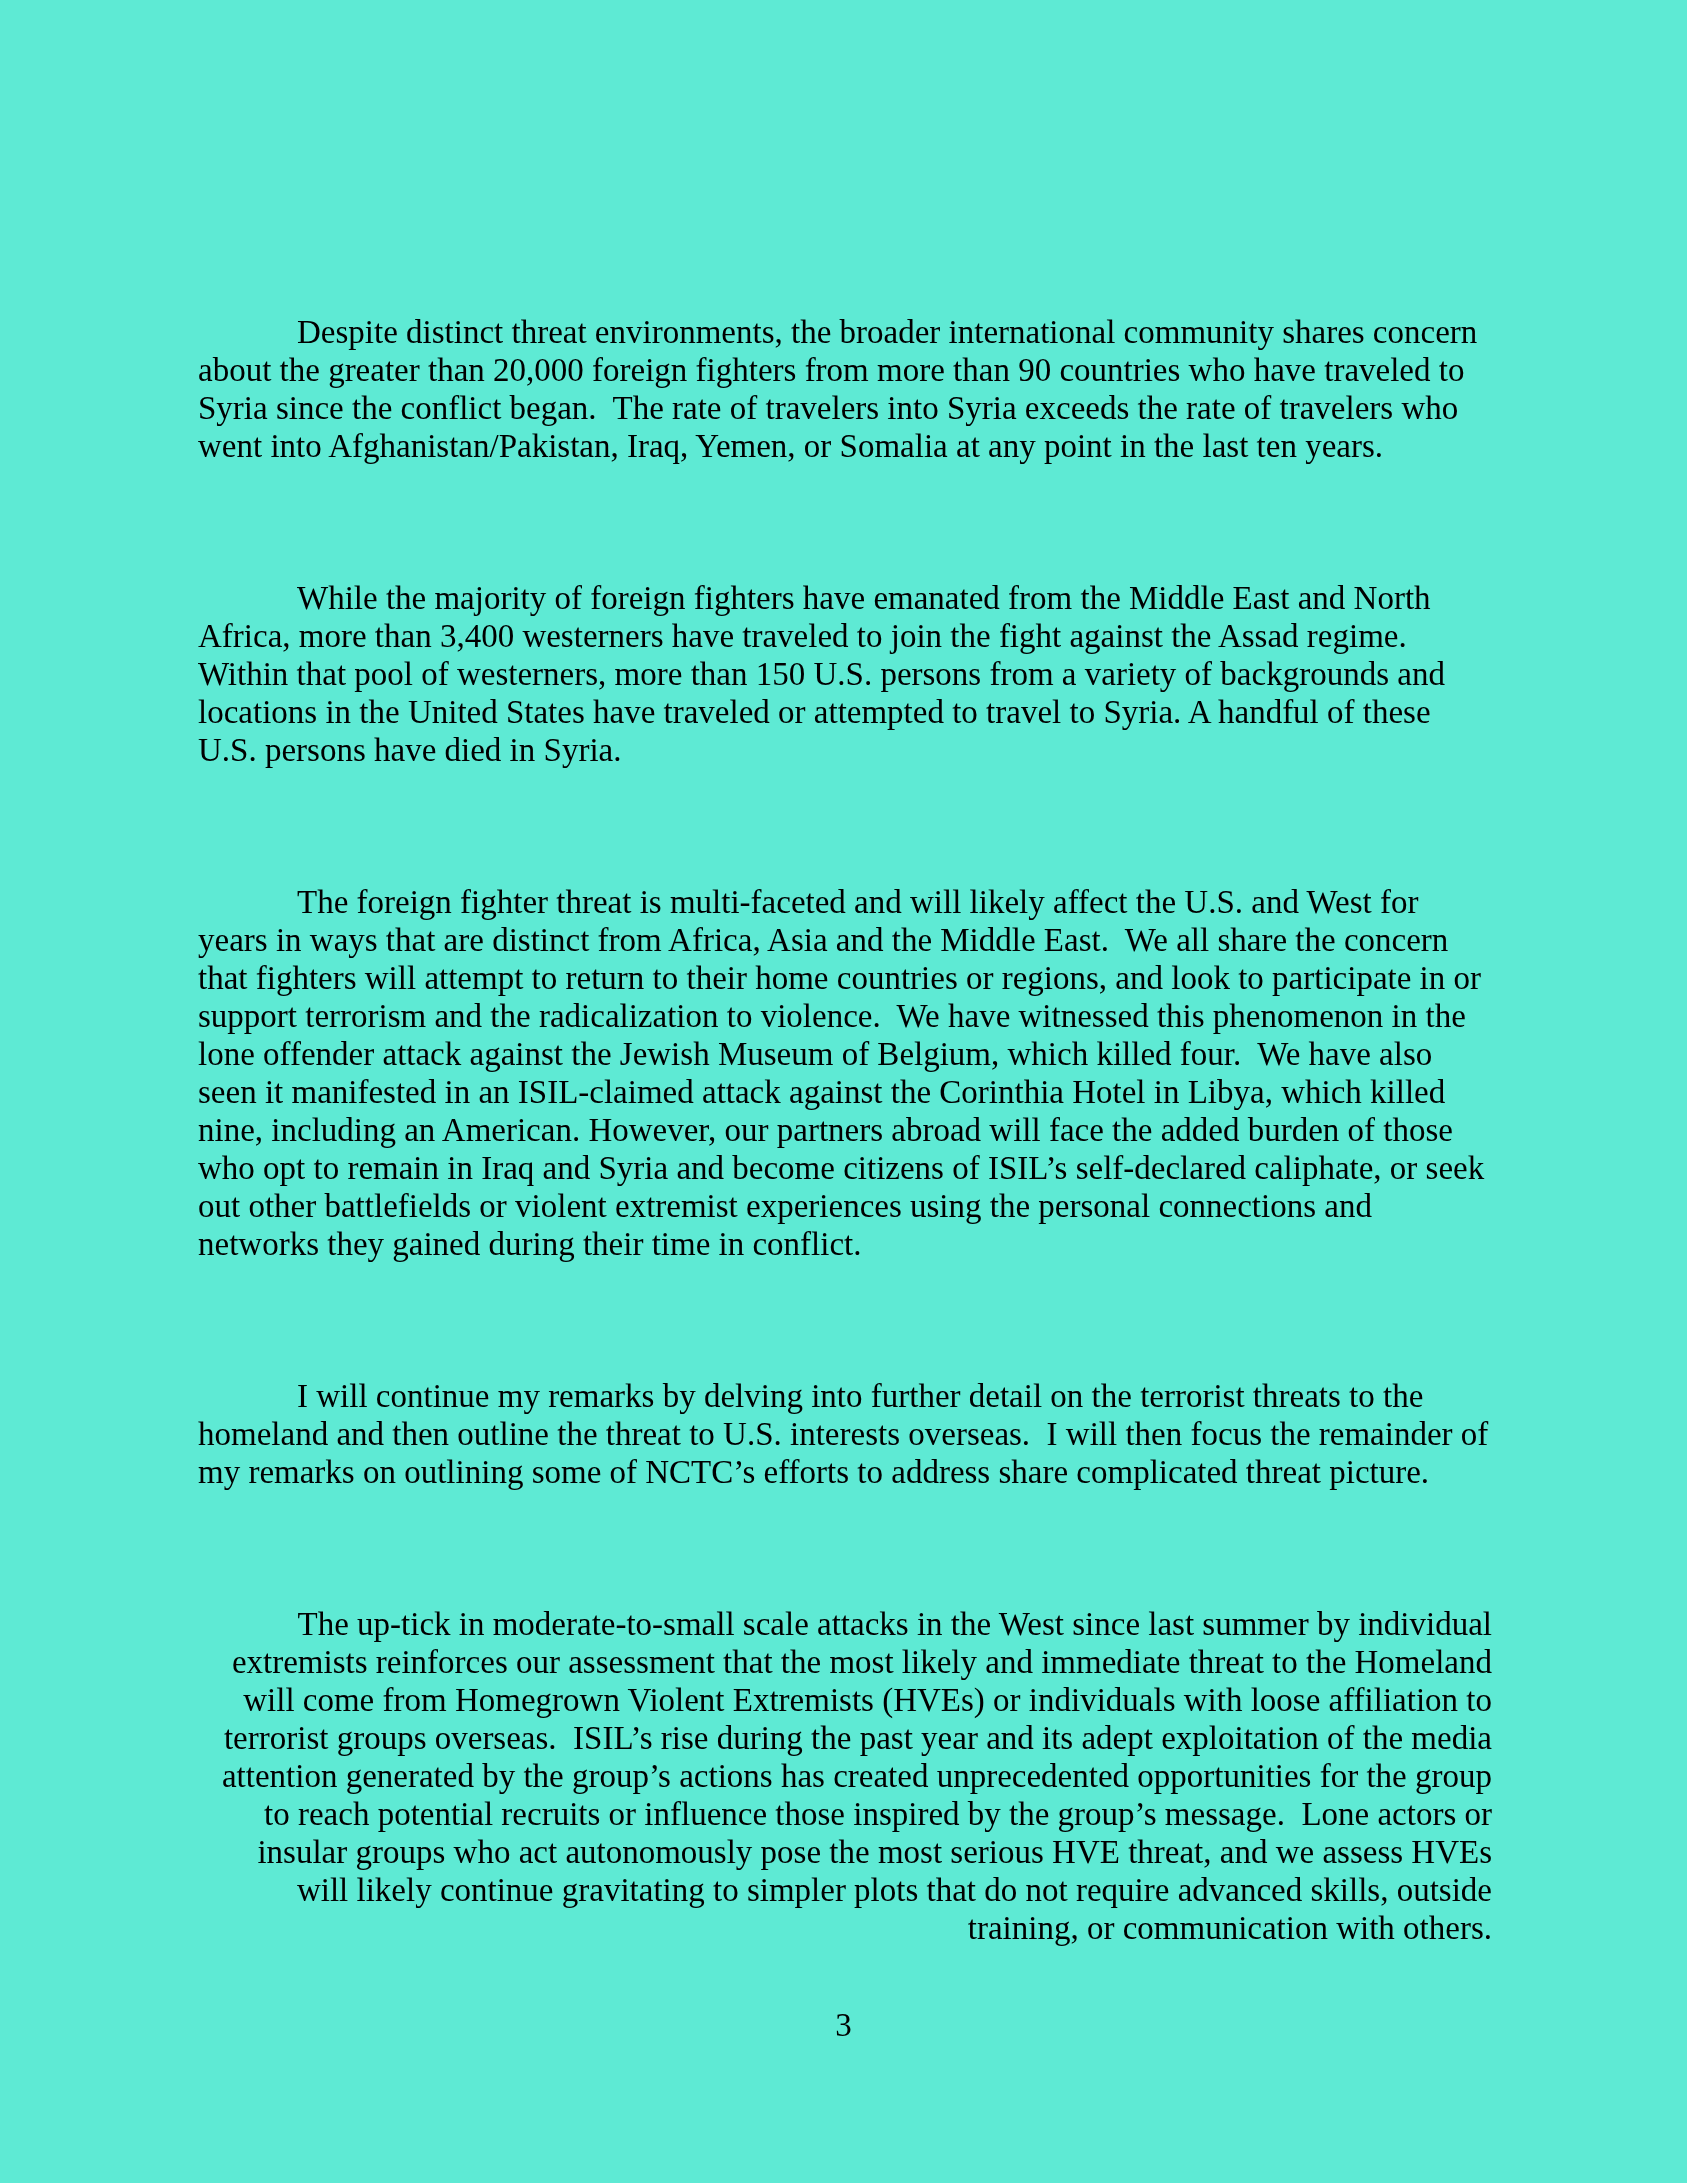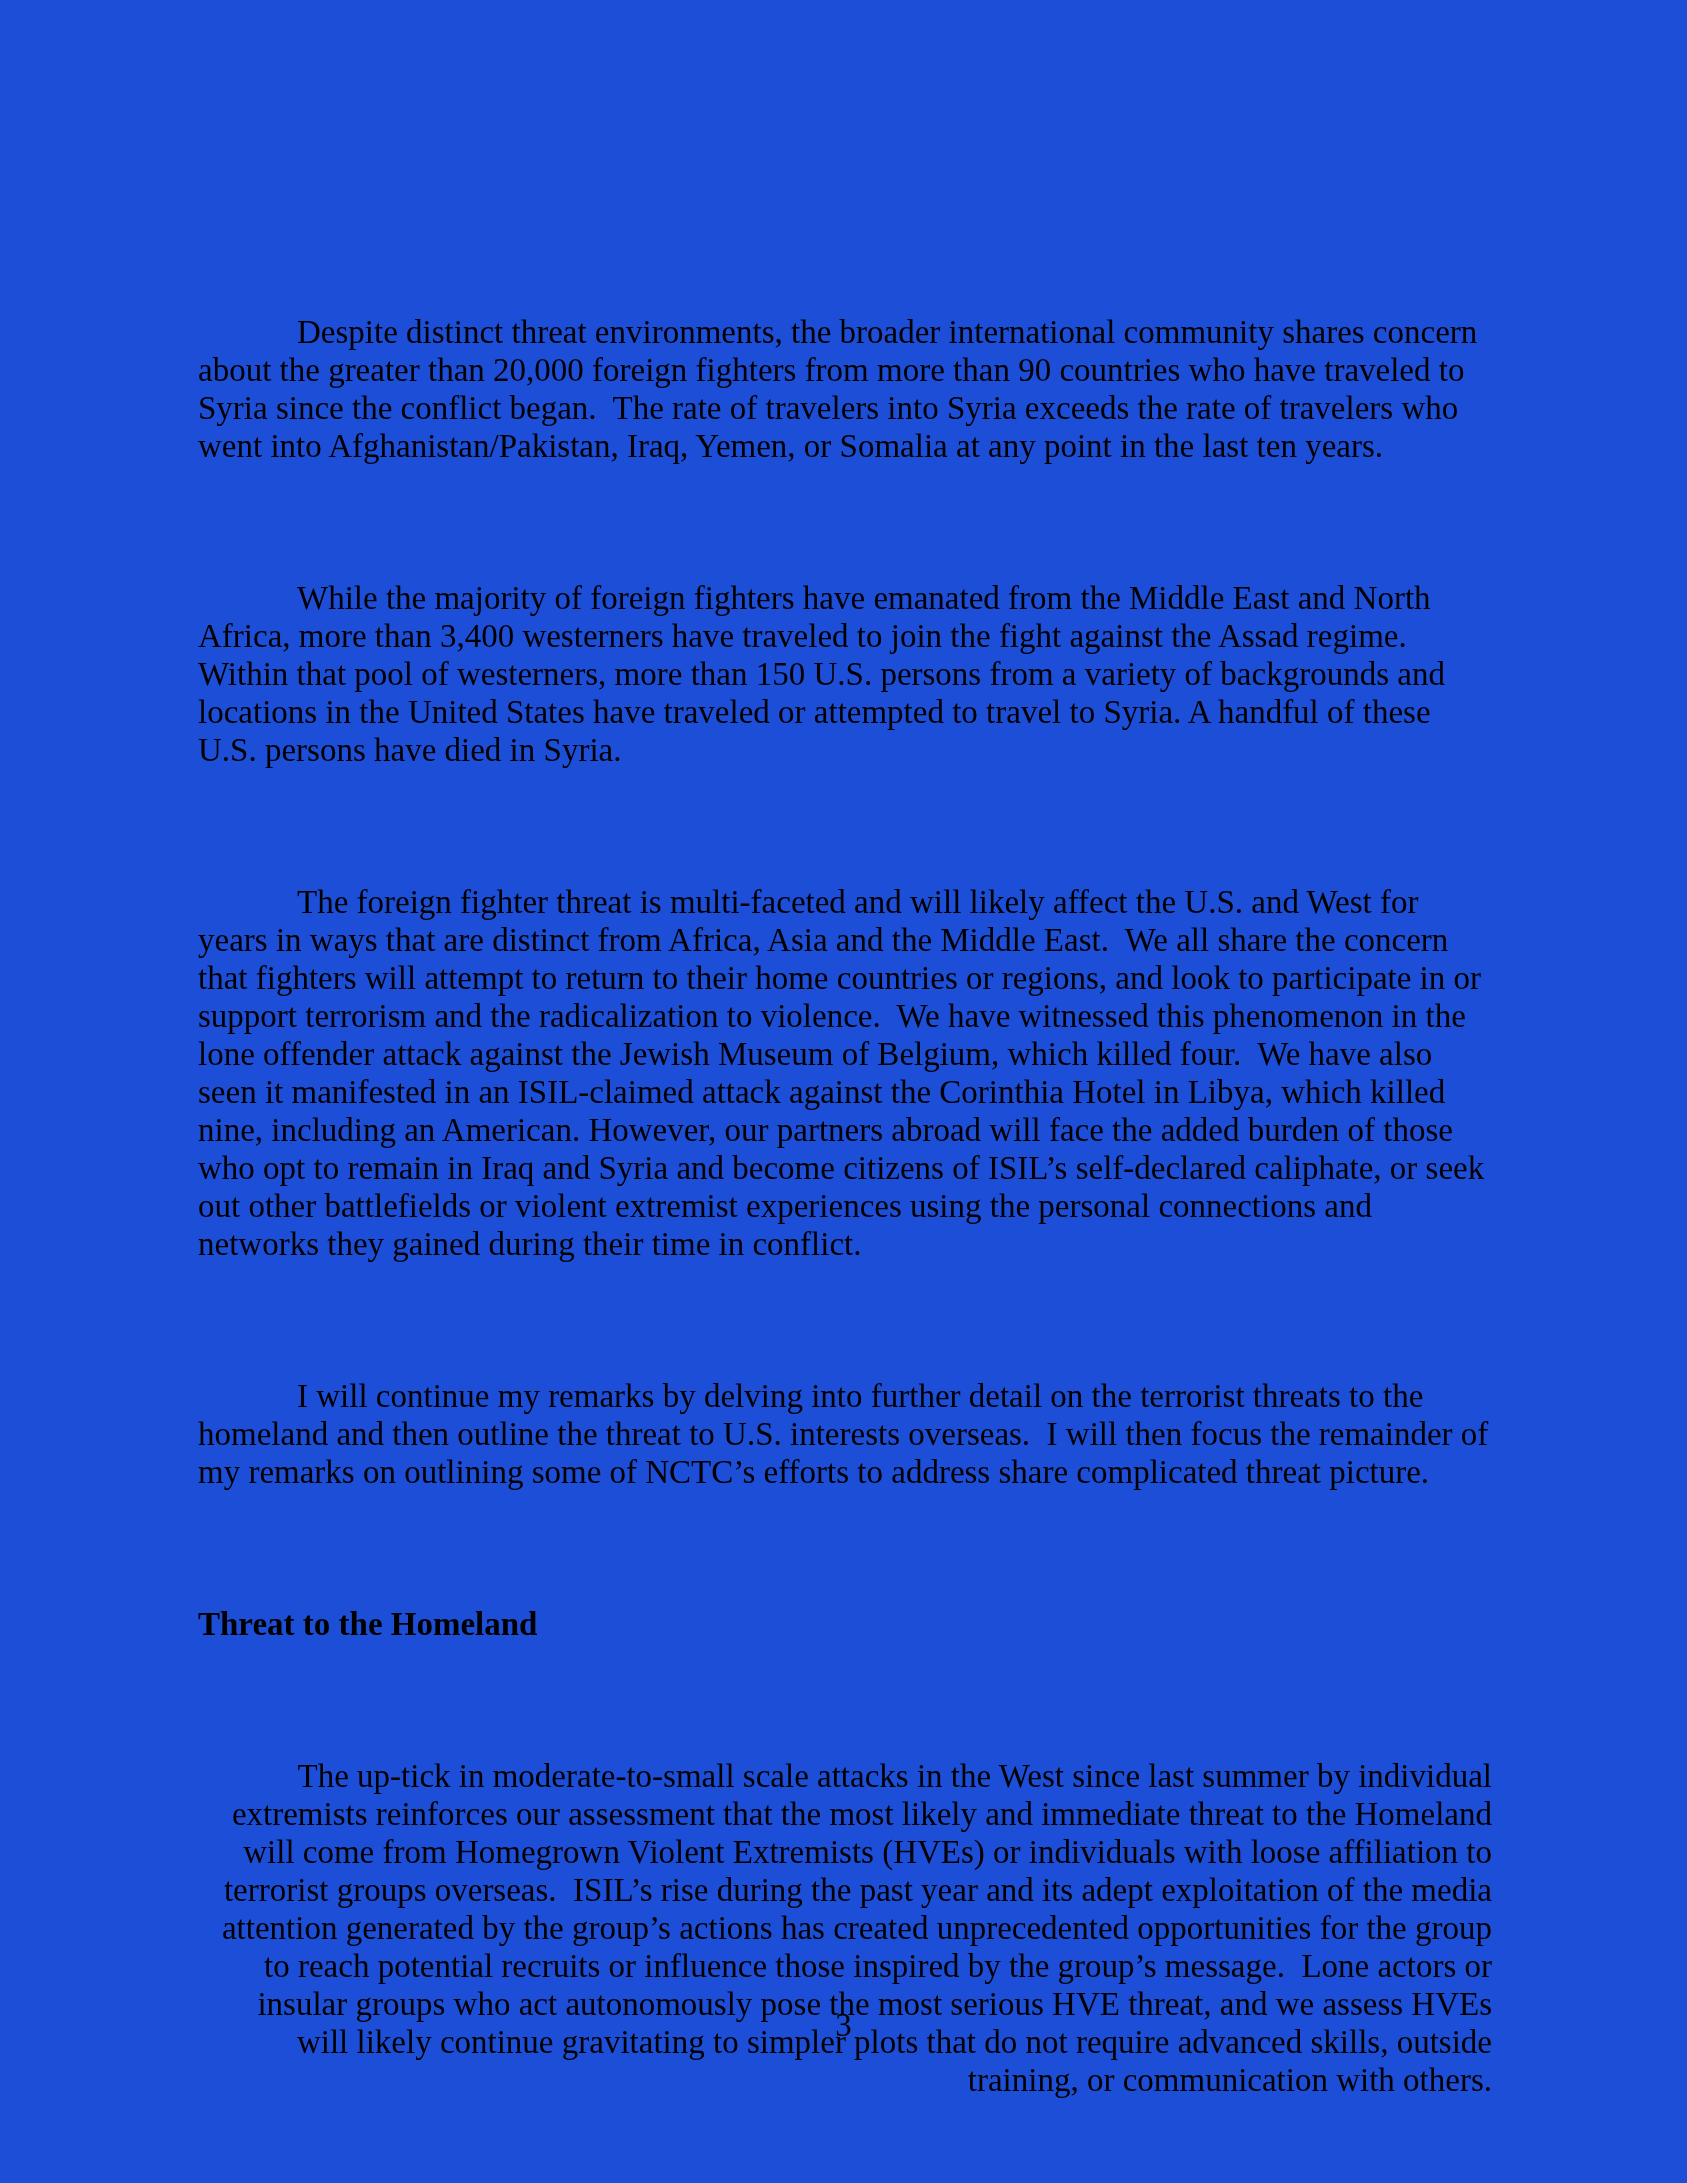--- a/index.html
+++ b/index.html
@@ -4,21 +4,21 @@
 <style>
   html, body {
     margin: 0;
     padding: 0;
     background: #808080;
   }
   .page {
     position: relative;
     width: 1687px;
     height: 2183px;
-    background: #1d4ed8;
+    background: #5eead4;
     color: #000000;
     overflow: hidden;
     font-family: "Liberation Serif", "DejaVu Serif", serif;
   }
   .text-block {
     position: absolute;
     left: 198px;
     top: 237px;
     width: 1294px;
     font-size: 33px;
@@ -53,19 +53,18 @@
 </style>
 </head>
 <body>
 
 <div class="page">
   <div class="text-block">
     <p class="para">Despite distinct threat environments, the broader international community shares concern about the greater than 20,000 foreign fighters from more than 90 countries who have traveled to Syria since the conflict began.  The rate of travelers into Syria exceeds the rate of travelers who went into Afghanistan/Pakistan, Iraq, Yemen, or Somalia at any point in the last ten years.</p>
     <p class="para">While the majority of foreign fighters have emanated from the Middle East and North Africa, more than 3,400 westerners have traveled to join the fight against the Assad regime.  Within that pool of westerners, more than 150 U.S. persons from a variety of backgrounds and locations in the United States have traveled or attempted to travel to Syria. A handful of these U.S. persons have died in Syria.</p>
     <p class="para">The foreign fighter threat is multi-faceted and will likely affect the U.S. and West for years in ways that are distinct from Africa, Asia and the Middle East.  We all share the concern that fighters will attempt to return to their home countries or regions, and look to participate in or support terrorism and the radicalization to violence.  We have witnessed this phenomenon in the lone offender attack against the Jewish Museum of Belgium, which killed four.  We have also seen it manifested in an ISIL-claimed attack against the Corinthia Hotel in Libya, which killed nine, including an American. However, our partners abroad will face the added burden of those who opt to remain in Iraq and Syria and become citizens of ISIL’s self-declared caliphate, or seek out other battlefields or violent extremist experiences using the personal connections and networks they gained during their time in conflict.</p>
     <p class="para">I will continue my remarks by delving into further detail on the terrorist threats to the homeland and then outline the threat to U.S. interests overseas.  I will then focus the remainder of my remarks on outlining some of NCTC’s efforts to address share complicated threat picture.</p>
-    <h2 class="section-heading">Threat to the Homeland</h2>
     <p class="para">The up-tick in moderate-to-small scale attacks in the West since last summer by individual extremists reinforces our assessment that the most likely and immediate threat to the Homeland will come from Homegrown Violent Extremists (HVEs) or individuals with loose affiliation to terrorist groups overseas.  ISIL’s rise during the past year and its adept exploitation of the media attention generated by the group’s actions has created unprecedented opportunities for the group to reach potential recruits or influence those inspired by the group’s message.  Lone actors or insular groups who act autonomously pose the most serious HVE threat, and we assess HVEs will likely continue gravitating to simpler plots that do not require advanced skills, outside training, or communication with others.</p>
     
   </div>
   <div class="page-number">3</div>
 </div>
 
 
 </body></html>

